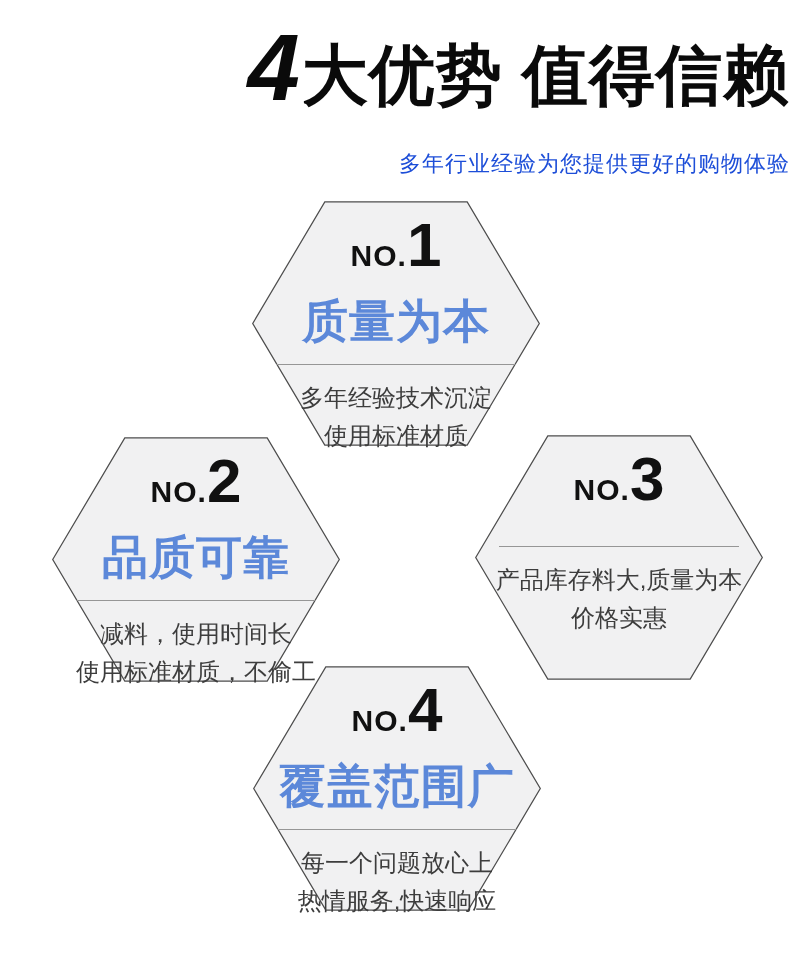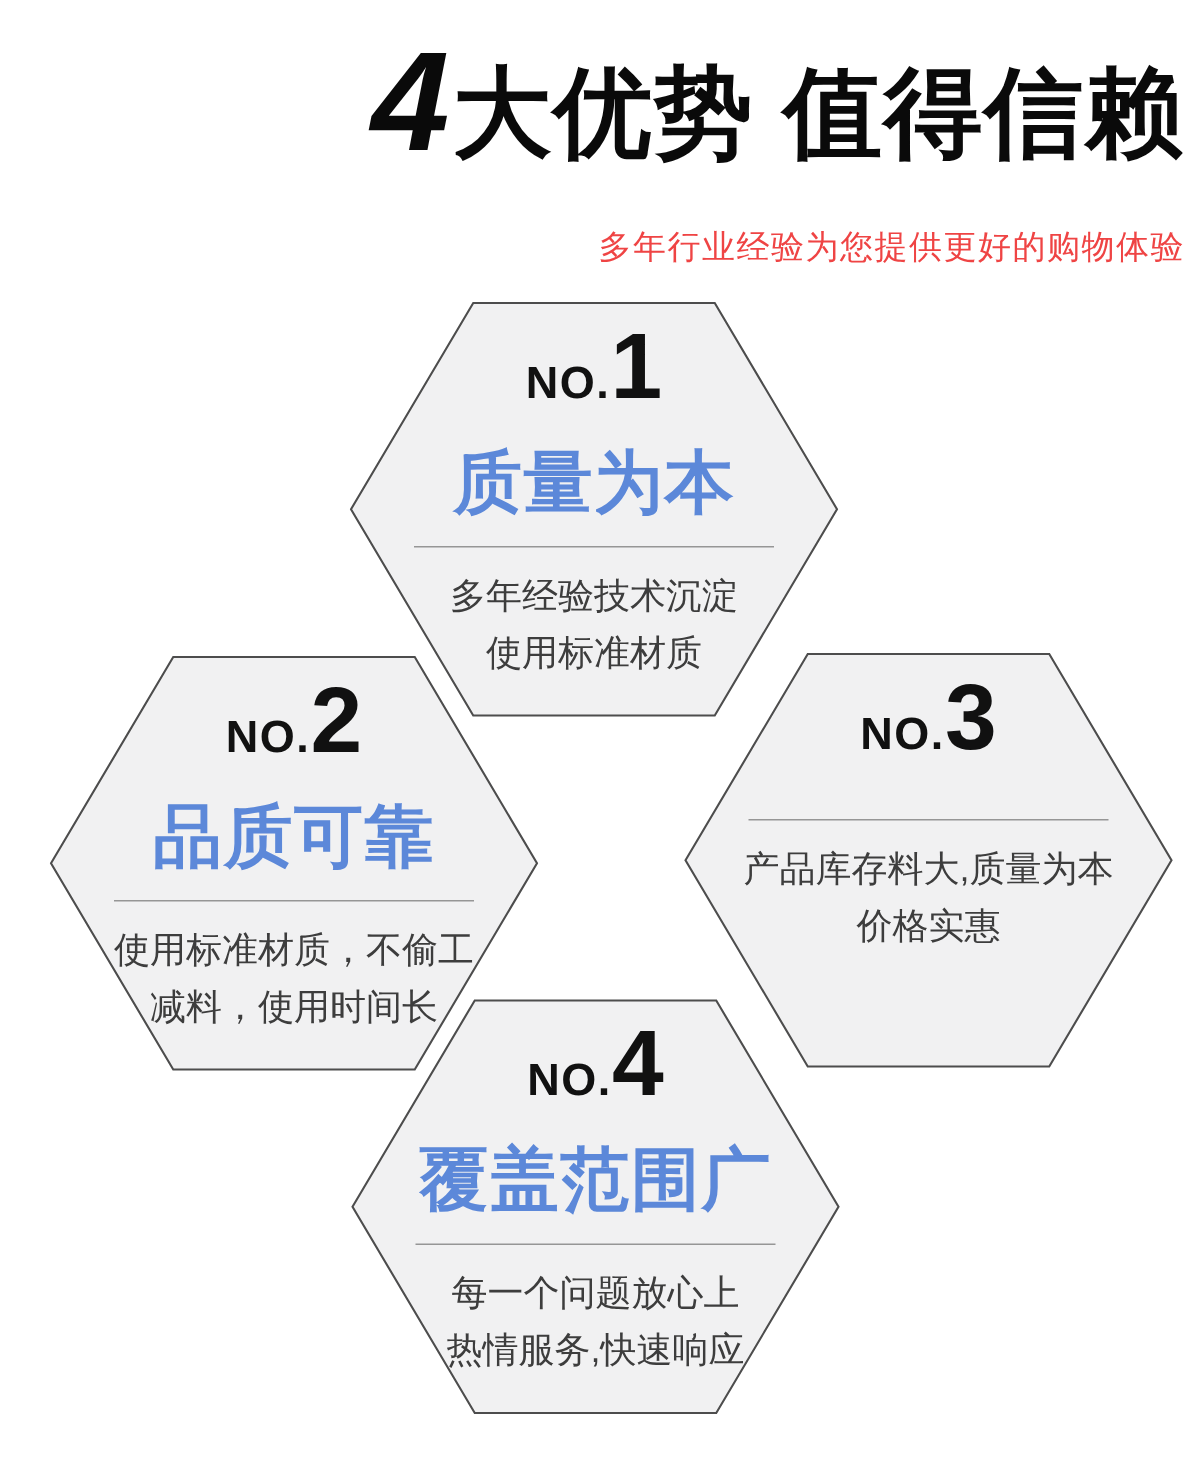--- a/index.html
+++ b/index.html
@@ -36,25 +36,25 @@
     vertical-align:-2px;
   }
   .title .rest{
     font-size:66px;
     letter-spacing:1px;
   }
   .subtitle{
     margin-top:6px;
     font-size:22px;
     letter-spacing:1px;
-    color:#ef4444;
+    color:#1d4ed8;
   }
   
   .hex{
-    position:absolute;width:326px;height:277px;
+    position:absolute;width:326px;height:245px;
   }
   .hex svg{position:absolute;left:0;top:0;width:100%;height:100%;}
   .hex polygon{
     fill:var(--hex-fill);
     stroke:var(--hex-border);
     stroke-width:1.4;
   }
   .hex-content{
     position:absolute;left:0;top:0;width:100%;height:100%;
     display:flex;flex-direction:column;align-items:center;
@@ -128,22 +128,22 @@
     <svg viewBox="0 0 326 277" aria-hidden="true">
       <polygon points="1,138.5 82.5,1 243.5,1 325,138.5 243.5,276 82.5,276"></polygon>
     </svg>
     <div class="hex-content">
       <div class="no-line">
         <span class="no-prefix">NO.</span><span class="no-number">2</span>
       </div>
       <div class="hex-heading">品质可靠</div>
       <div class="hex-divider"></div>
       <div class="hex-desc">
+        <div>减料，使用时间长</div>
         <div>使用标准材质，不偷工</div>
-        <div>减料，使用时间长</div>
       </div>
     </div>
   </div>
 
   <div class="hex pos-3">
     <svg viewBox="0 0 326 277" aria-hidden="true">
       <polygon points="1,138.5 82.5,1 243.5,1 325,138.5 243.5,276 82.5,276"></polygon>
     </svg>
     <div class="hex-content">
       <div class="no-line">

